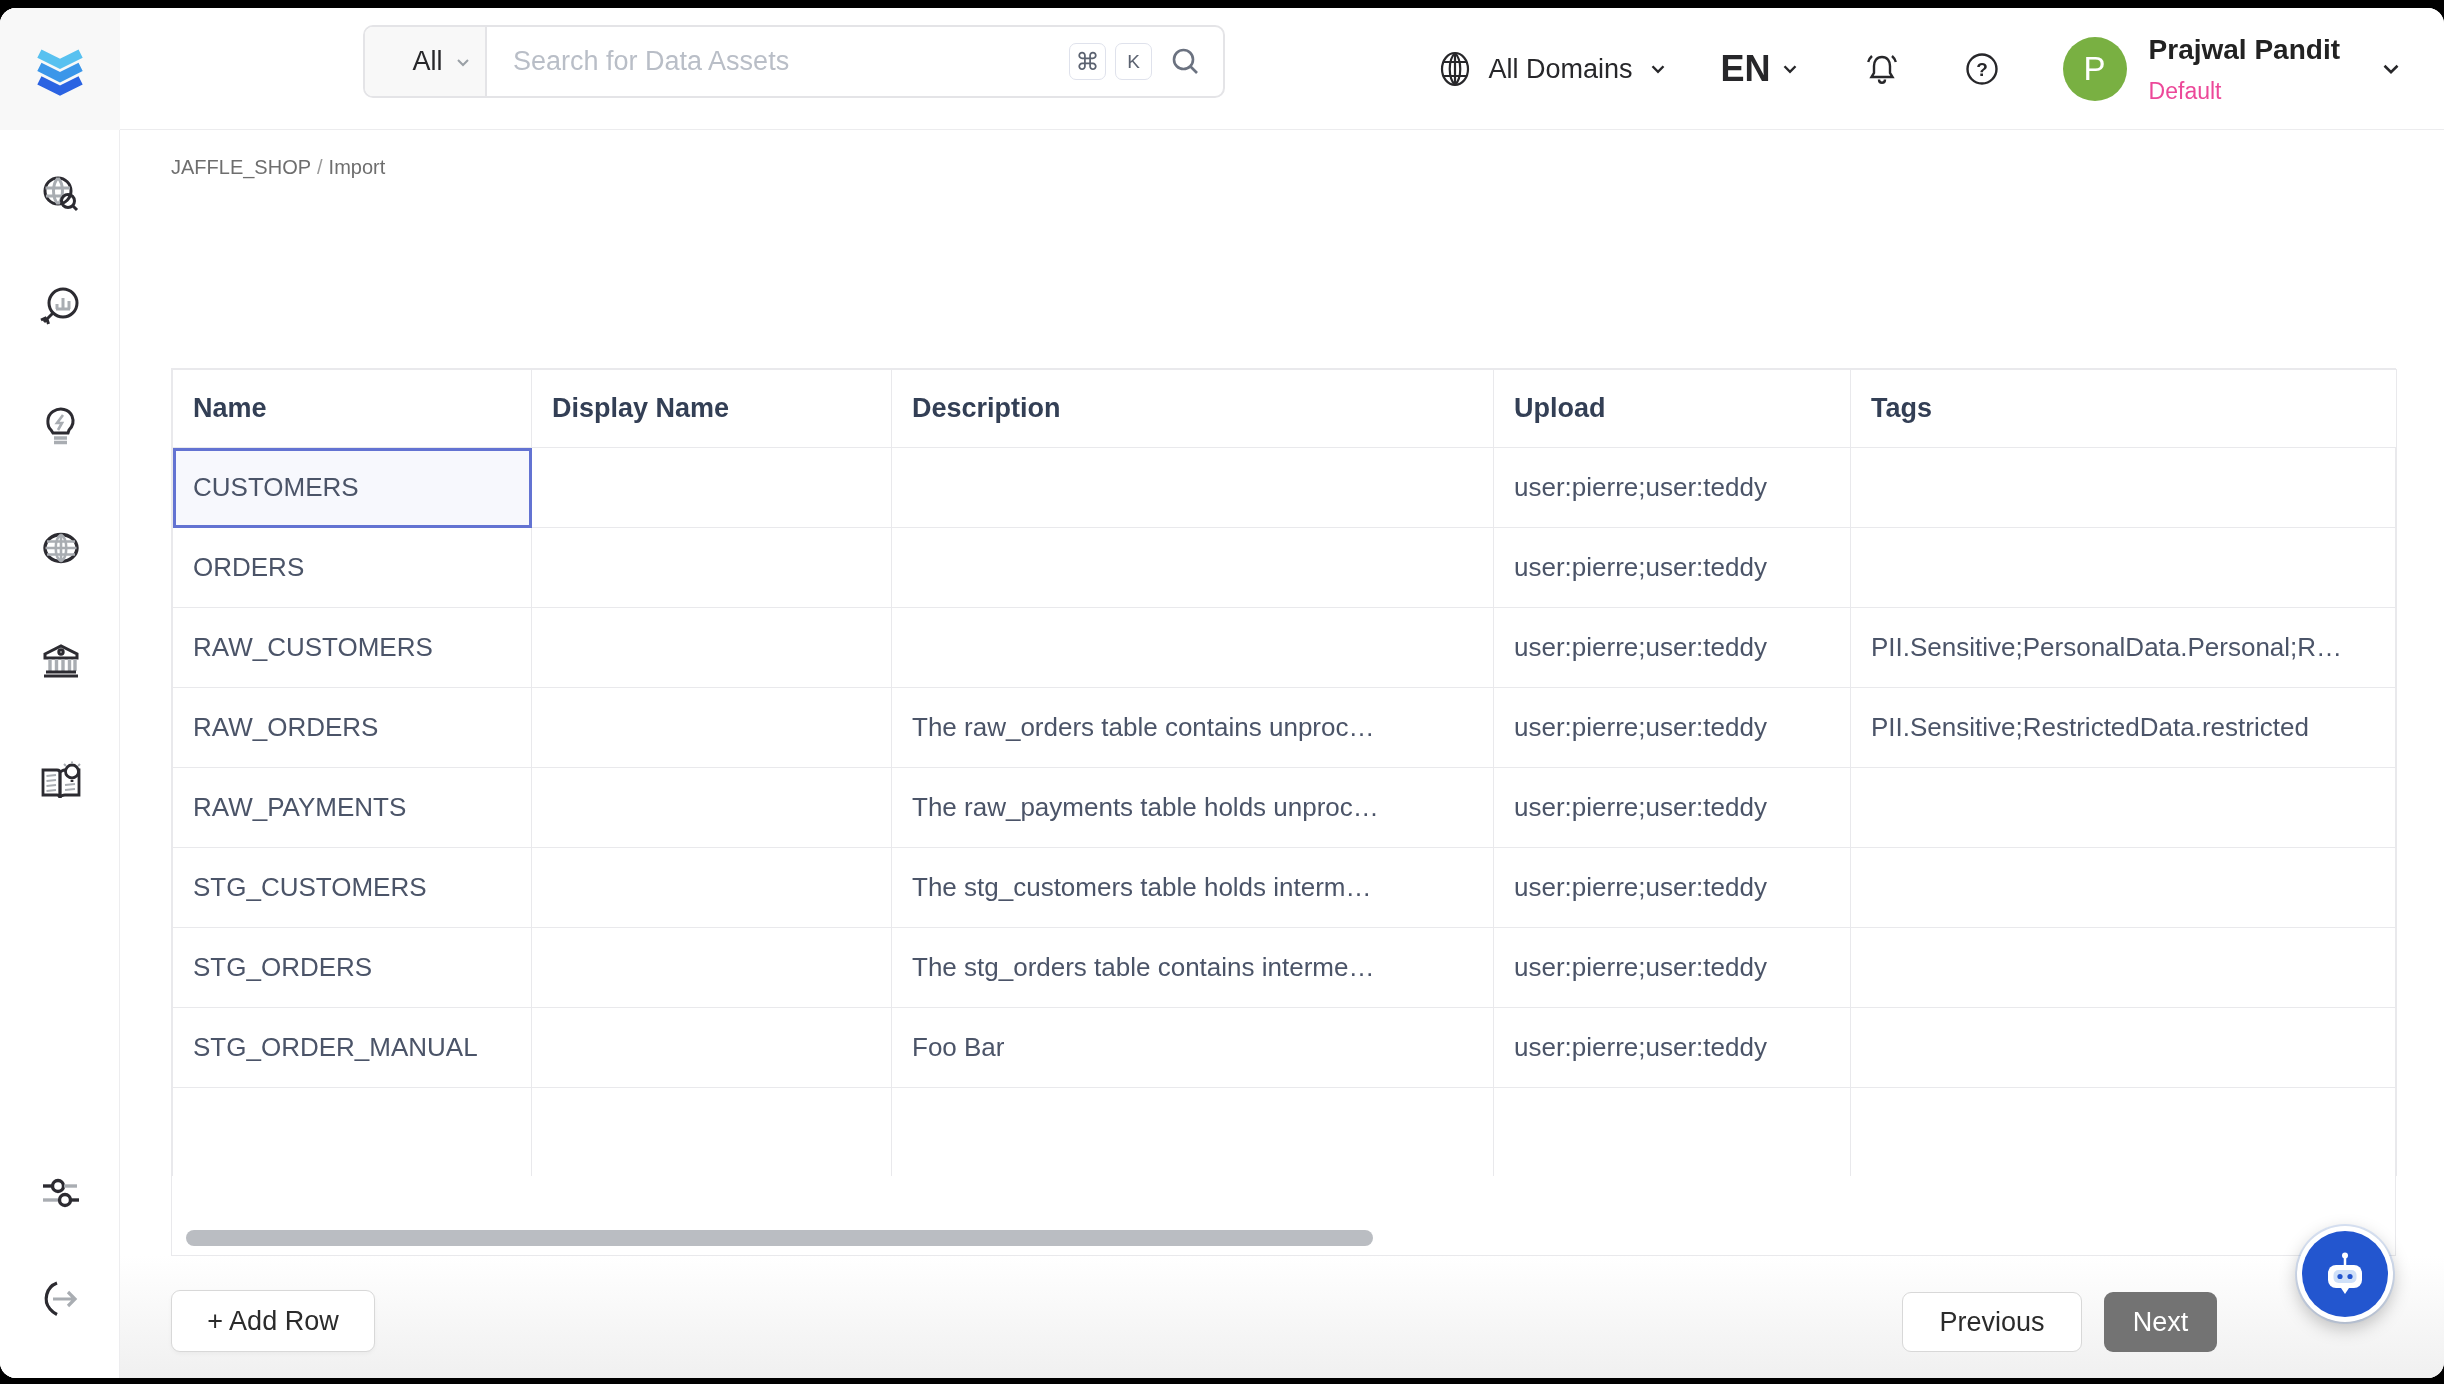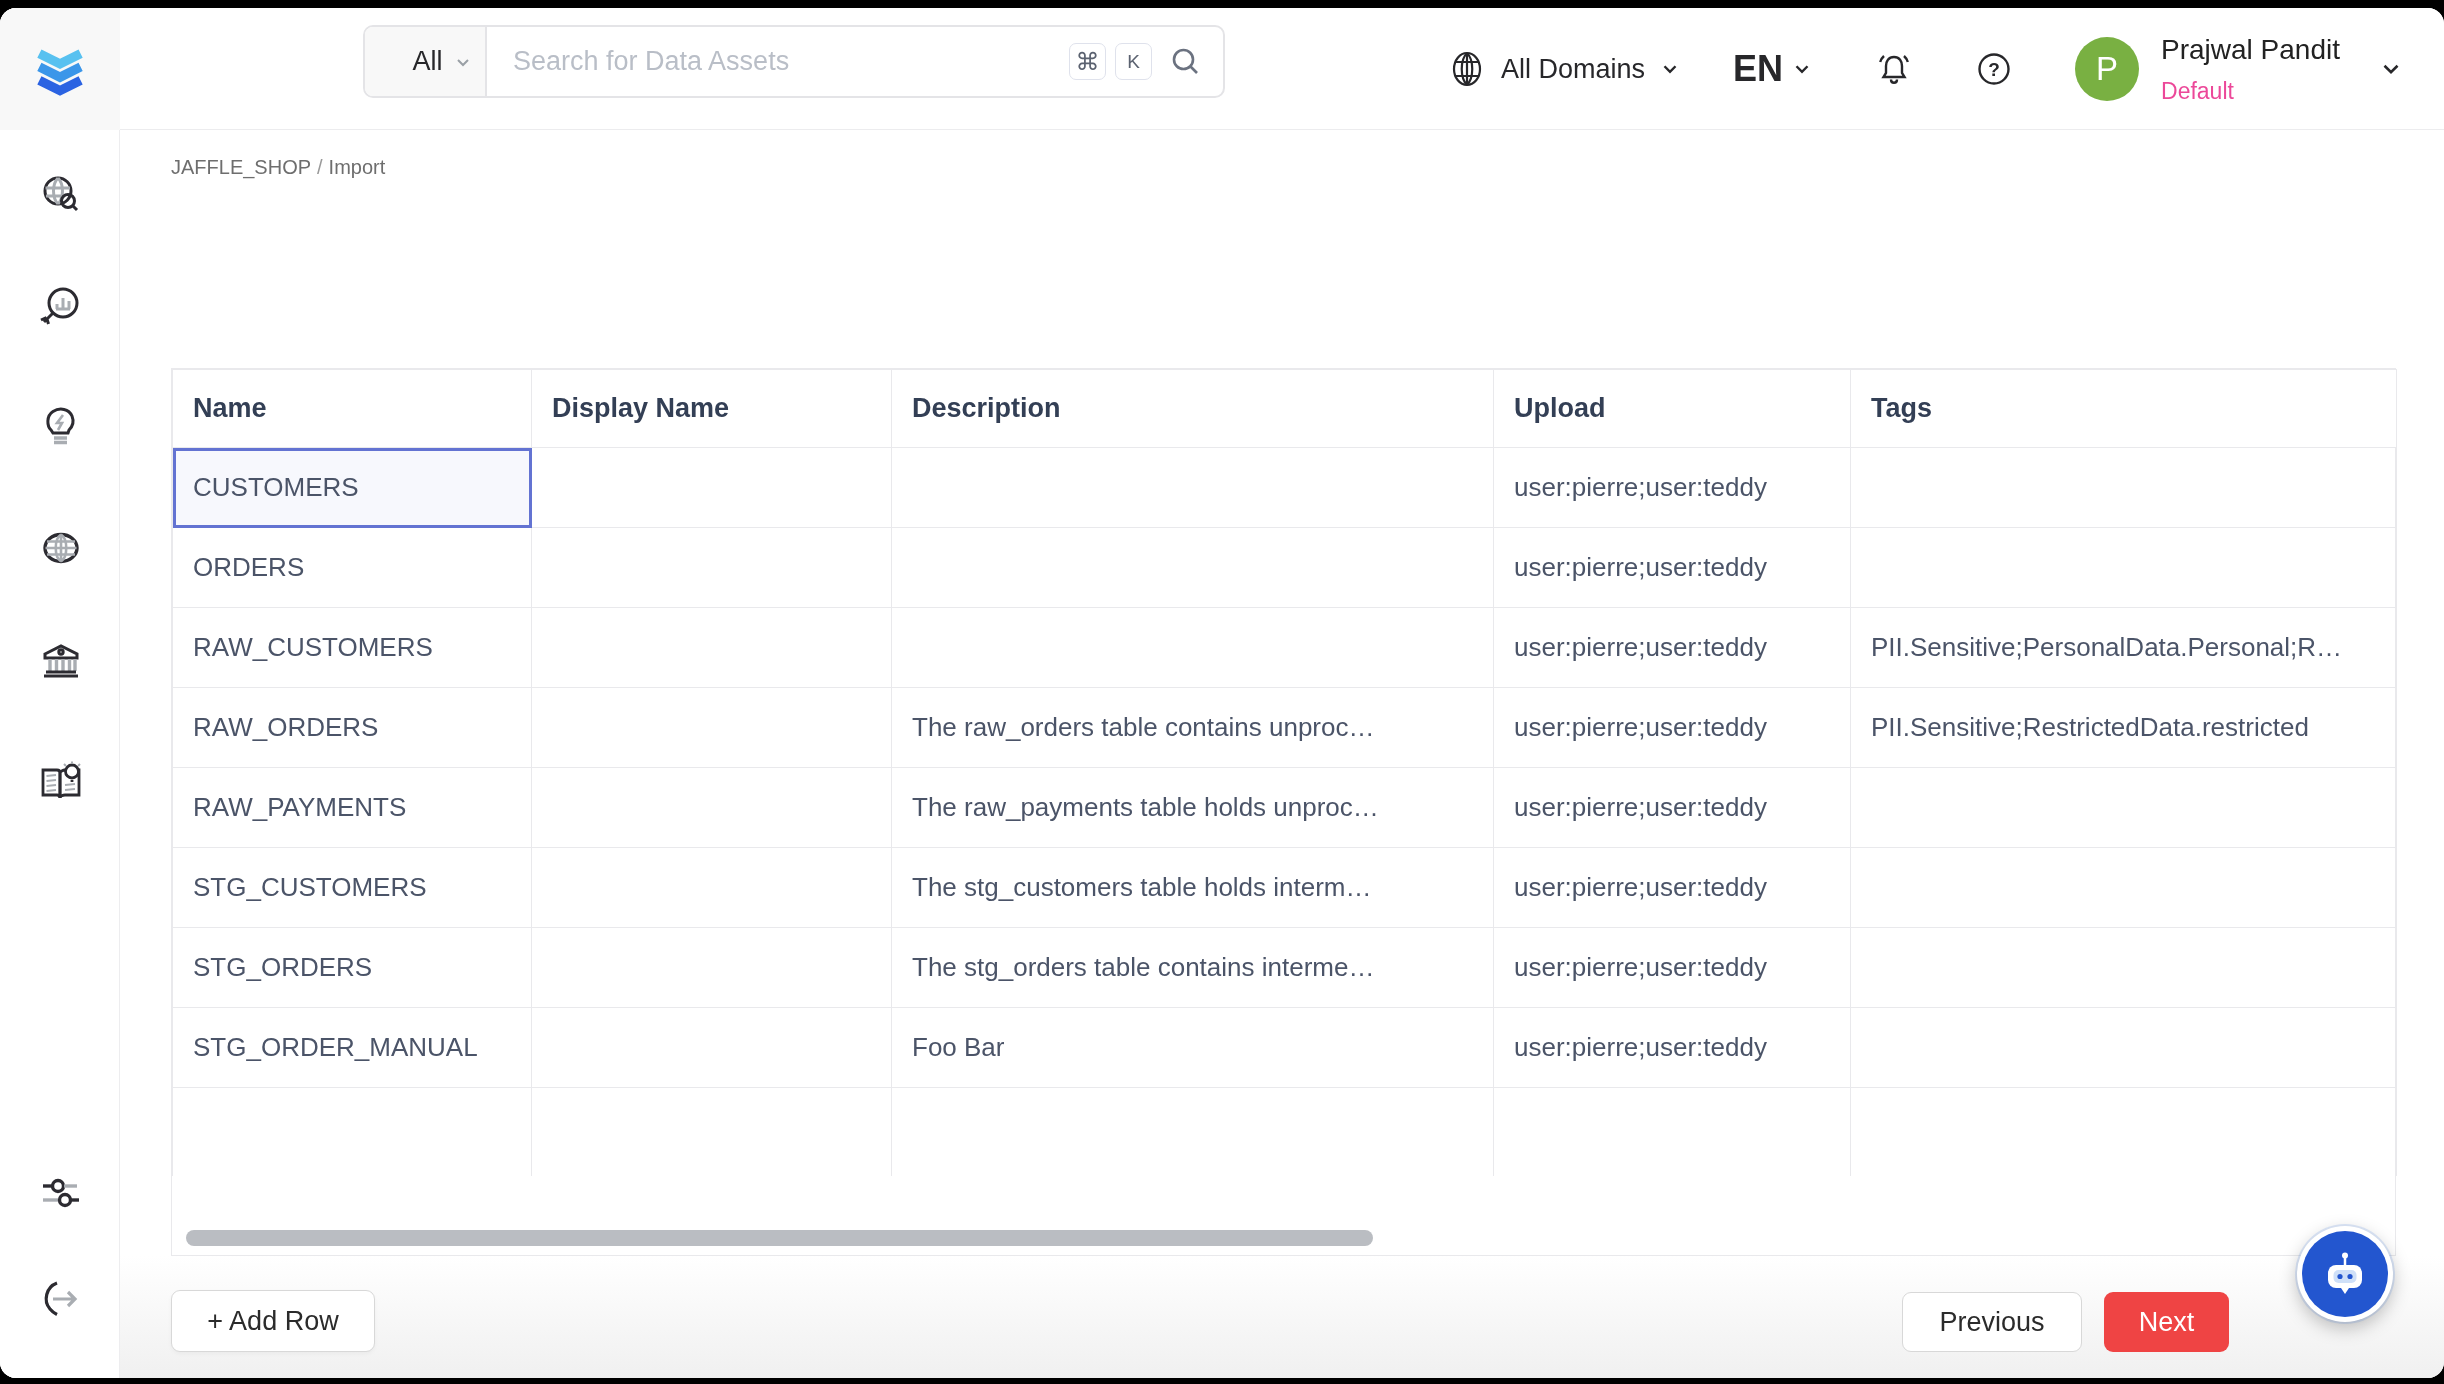--- a/index.html
+++ b/index.html
@@ -29,21 +29,21 @@
   .topbar-right { position:absolute; right:0; top:0; height:122px; display:flex; align-items:center; }
   .tb-item { display:flex; align-items:center; color:#27272a; }
   .domains-btn { gap:14px; cursor:pointer; font-size:27px; margin-right:52px; }
   .lang-btn { gap:8px; cursor:pointer; font-size:36px; margin-right:60px;font-weight:bold; }
   .icon-btn { background:none; border:none; cursor:pointer; display:flex; align-items:center; justify-content:center; }
   .bell-btn { margin-right:58px; }
   .help-btn { margin-right:60px; }
   .chev { display:flex; }
   .user-chip { display:flex; align-items:center; cursor:pointer; margin-right:40px; }
   .avatar { width:64px; height:64px; border-radius:50%; background:#79b042; color:#fff; font-size:33px; display:flex; align-items:center; justify-content:center; margin-right:22px; }
-  .user-name { font-size:28px; font-weight:normal; color:#222; line-height:1.2; }
+  .user-name { font-size:28px; font-weight:bold; color:#222; line-height:1.2; }
   .user-team { font-size:23px; color:#ec4899; line-height:1.2; margin-top:11px; }
   .user-caret { margin-left:38px; }
   
   .breadcrumb { position:absolute; left:171px; top:148px; font-size:20px; color:#6e6e6e; display:flex; gap:6px; align-items:flex-end; }
   .crumb-link { cursor:pointer; }
   .crumb-sep { color:#9a9a9a; }
   
   .stepper { position:absolute; left:0; top:196px; width:100%; height:130px; }
   .connector { position:absolute; top:239px; height:5px; background:#e7f1fc; border-radius:3px; }
   .conn-1 { left:500px; width:757px; }
@@ -64,21 +64,21 @@
   th { height:78px; font-size:27px; font-weight:bold; color:#333f55; background:#fff; }
   td { height:80px; font-size:26px; color:#4b5468; cursor:cell; }
   tr.partial td { height:88px; border-bottom:none; }
   td.selected { outline:3px solid #6373d2; outline-offset:-3px; background:#f7f8fd;margin-left:37px; }
   .hscrollbar { position:absolute; left:14px; bottom:9px; width:1187px; height:16px; background:#babdc2; border-radius:9px; cursor:pointer; }
   
   .footer-shade { position:absolute; left:0; right:0; top:1248px; bottom:0; background:linear-gradient(180deg, #ffffff 0%, #f0f0f0 100%); }
   .btn { position:absolute; border-radius:9px; font-size:27px; font-family:"Liberation Sans",sans-serif; cursor:pointer; display:flex; align-items:center; justify-content:center; }
   .add-row-btn { left:171px; top:1282px; width:204px; height:62px; background:#fff; border:1.5px solid #d8d8d8; color:#2b2b2b; box-shadow:0 2px 4px rgba(0,0,0,0.04); }
   .prev-btn { left:1902px; top:1284px; width:180px; height:60px; background:#fff; border:1.5px solid #d8d8d8; color:#2b2b2b; }
-  .next-btn { left:2104px; top:1284px; width:125px; height:60px; background:#ef4444; border:none; color:#fff; }
+  .next-btn { left:2104px; top:1284px; width:113px; height:60px; background:#737373; border:none; color:#fff; }
   
   .chatbot { position:absolute; left:2297px; top:1218px; width:96px; height:96px; border-radius:50%; background:#fff; box-shadow:0 0 0 2px rgba(42,108,222,0.15), 0 6px 18px rgba(0,0,0,0.25); display:flex; align-items:center; justify-content:center; cursor:pointer; border:none; }
   .chatbot-inner { width:86px; height:86px; border-radius:50%; background:#2356cf; display:flex; align-items:center; justify-content:center; }
 </style>
 </head>
 <body>
 
 <div class="window">
 
   <aside class="sidebar">

